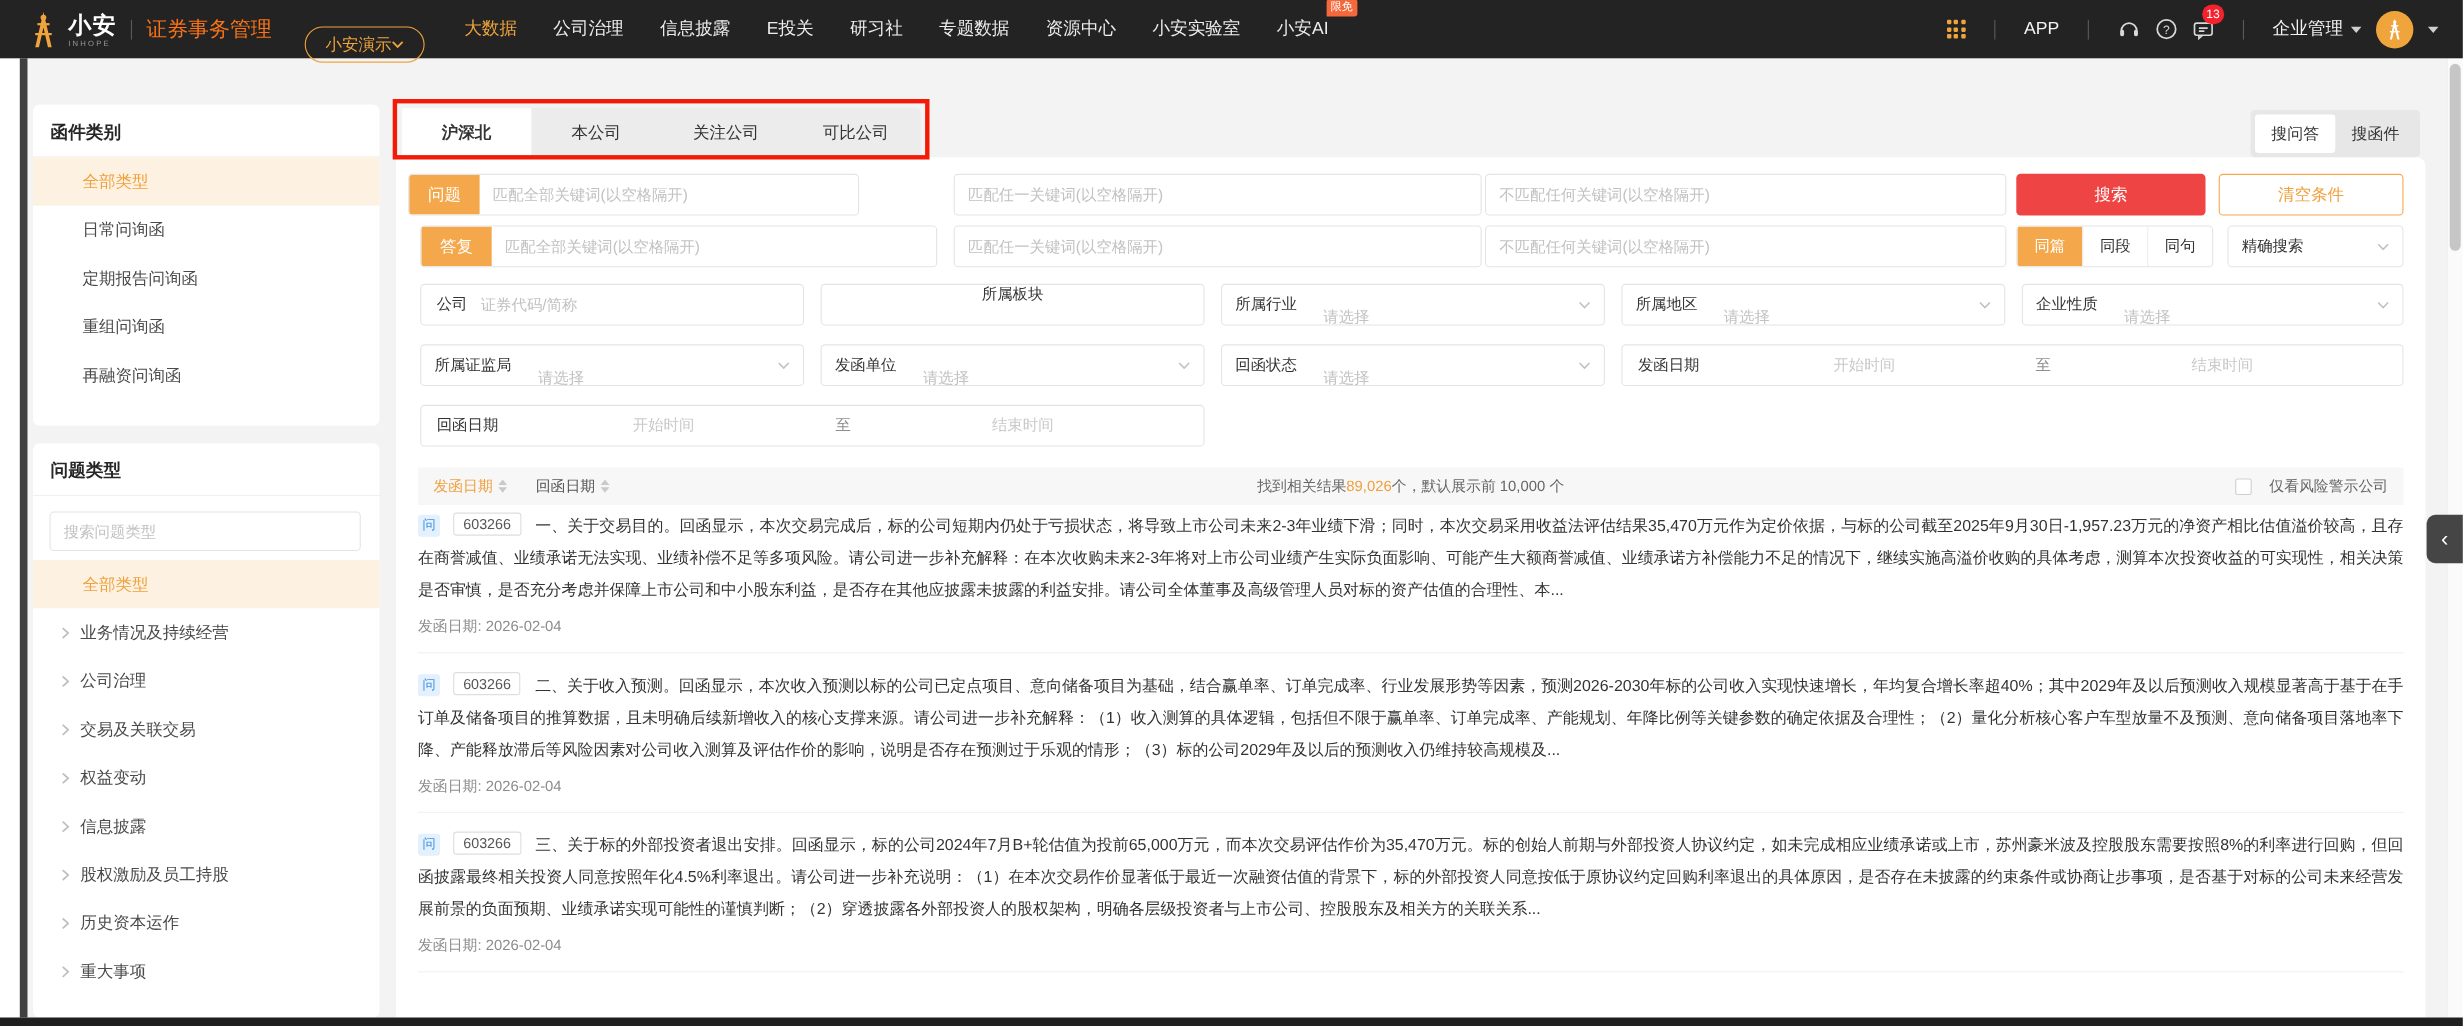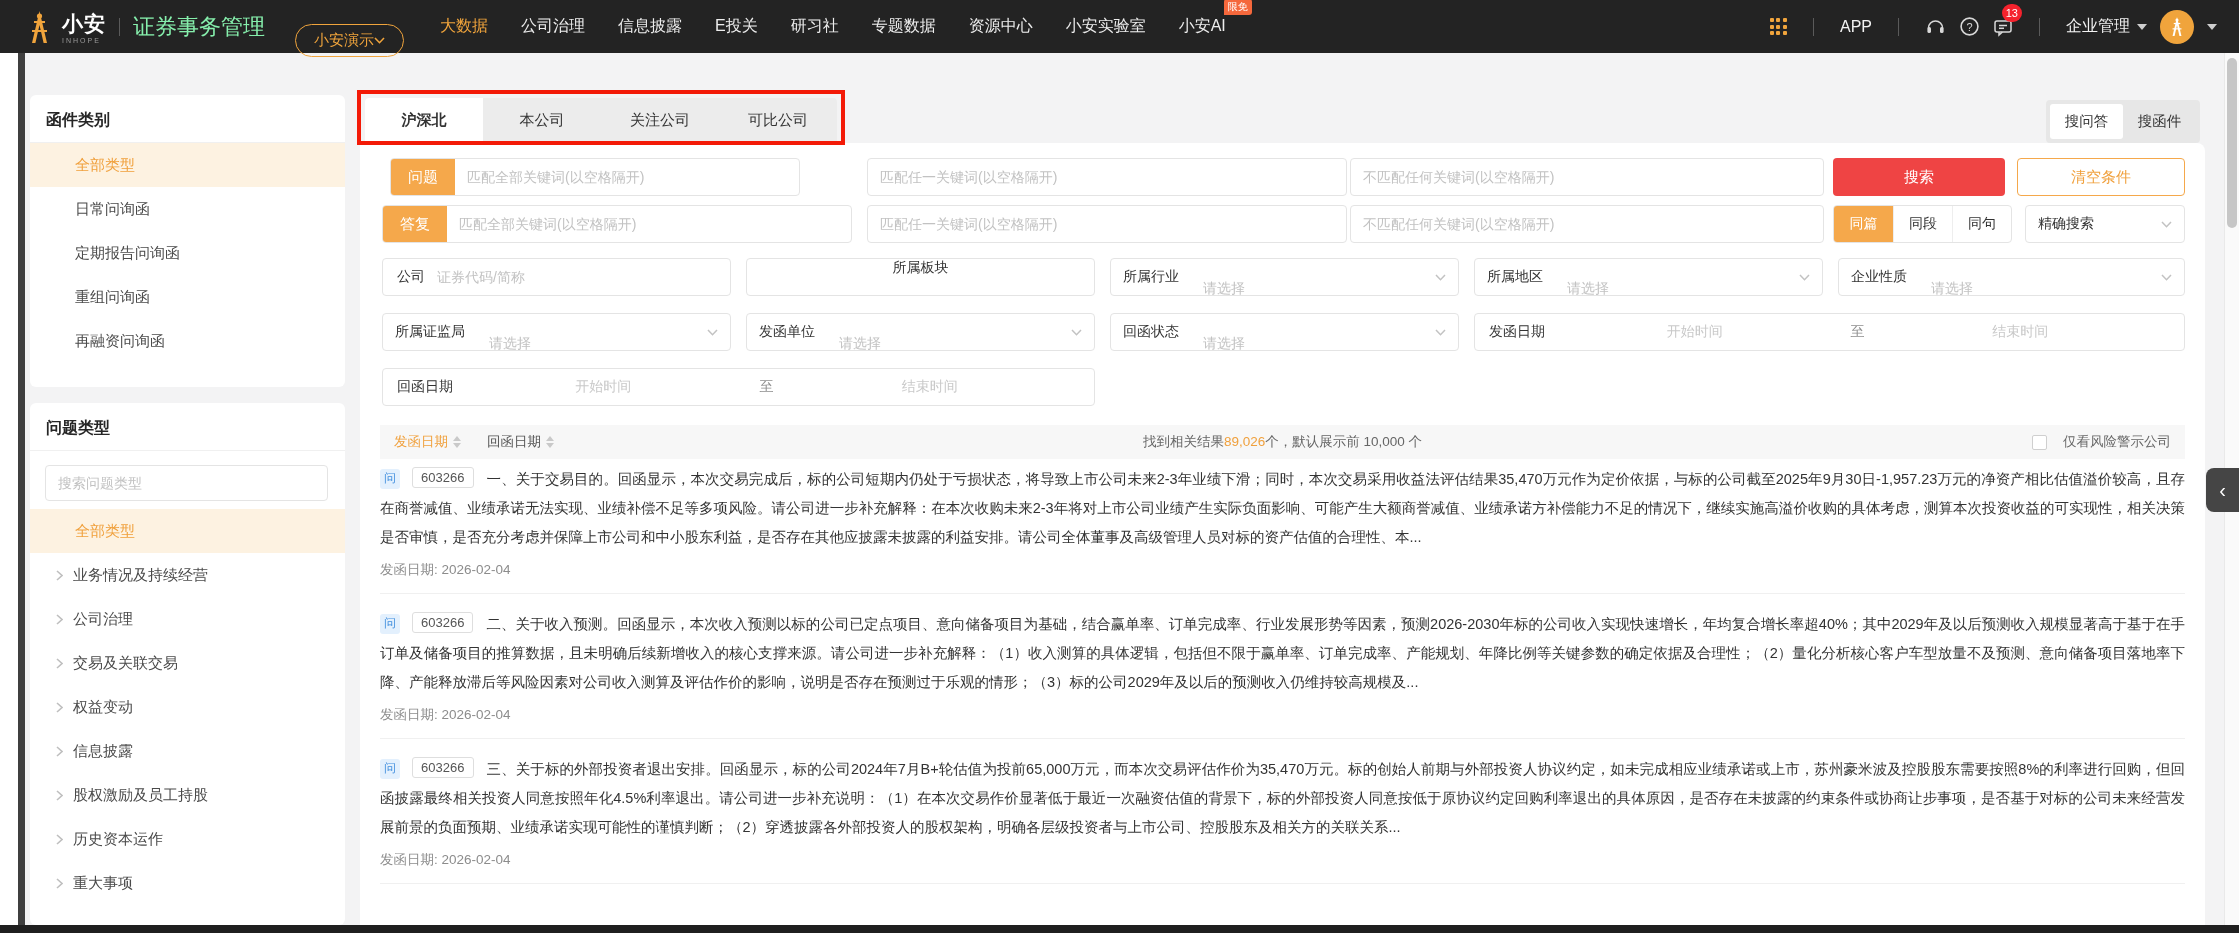--- a/index.html
+++ b/index.html
@@ -9,21 +9,21 @@
 
   
   .topbar { position:absolute; left:0; top:0; width:2239px; height:53px; background:#232323;
     display:flex; align-items:center; color:#e8e8e8; z-index:20; }
   .logo-wrap { margin-left:26px; display:flex; align-items:flex-end; gap:9px; }
   .logo-mark { width:27px; height:34px; }
   .logo-txtcol { display:flex; flex-direction:column; line-height:1; }
   .logo-cn { color:#fff; font-size:21px; font-weight:bold; letter-spacing:1px; }
   .logo-sub { color:#9a9a9a; font-size:7px; letter-spacing:2px; margin-top:3px; }
   .tb-div { width:1px; height:18px; background:#5a5a5a; margin:0 13px; }
-  .app-title { font-size:22px; color:#86efac; }
+  .app-title { font-size:19px; color:#f97316; }
   .env-pill { margin-left:30px; border:1px solid #f0a43c; color:#f0a43c; border-radius:17px;
     height:33px; padding:0 18px; display:flex; align-items:center; gap:0; font-size:15px; cursor:pointer;margin-top:27px; }
   .nav { display:flex; align-items:center; gap:33px; margin-left:36px; font-size:16px; }
   .nav-item { color:#ededed; cursor:pointer; position:relative; white-space:nowrap; }
   .nav-item.active { color:#f0a43c; }
   .ai-badge { position:absolute; top:-17px; right:-26px; background:#f5683c; color:#fff;
     font-size:10px; line-height:1; padding:3px 4px; border-radius:3px 3px 3px 0; }
   .tb-right { margin-left:auto; margin-right:22px; display:flex; align-items:center; gap:13px; }
   .grid-icon { display:grid; grid-template-columns:repeat(3,4px); grid-gap:2.5px; cursor:pointer; }
   .grid-icon span { width:4px; height:4px; background:#f0a43c; border-radius:1px; }
@@ -307,21 +307,21 @@
   </div>
   <div class="red-box"></div>
 
   <div class="mode-toggle">
     <div class="mode-opt active">搜问答</div>
     <div class="mode-opt">搜函件</div>
   </div>
 
   <main class="main-card">
 
-    <div class="fld" style="left:30px; top:15px; width:410px;">
+    <div class="fld" style="left:11px; top:15px; width:410px;">
       <span class="lead-label">问题</span>
       <input type="text" placeholder="匹配全部关键词(以空格隔开)" style="">
     </div>
     <div class="fld" style="left:507px; top:15px; width:480px;">
       <input type="text" placeholder="匹配任一关键词(以空格隔开)" style="">
     </div>
     <div class="fld" style="left:990px; top:15px; width:474px;">
       <input type="text" placeholder="不匹配任何关键词(以空格隔开)" style="">
     </div>
     <div class="btn btn-search" style="left:1473px; top:15px; width:172px;">搜索</div>

